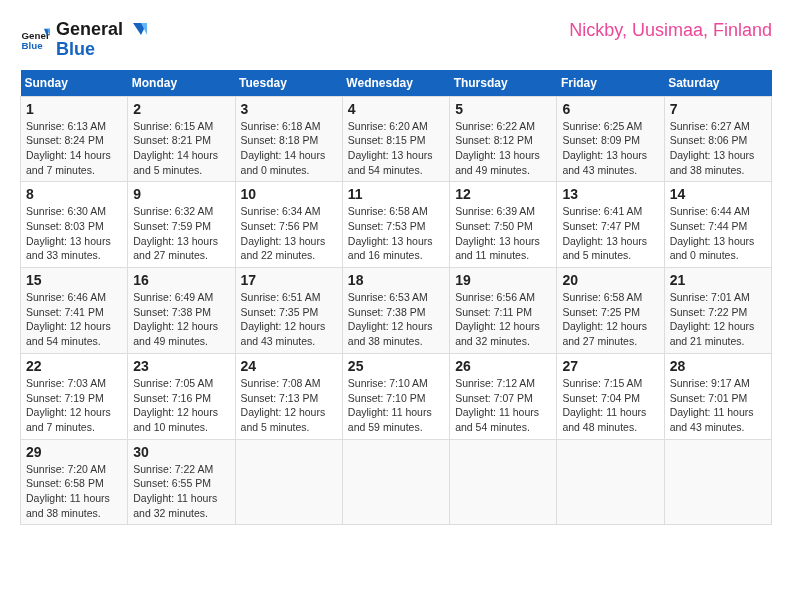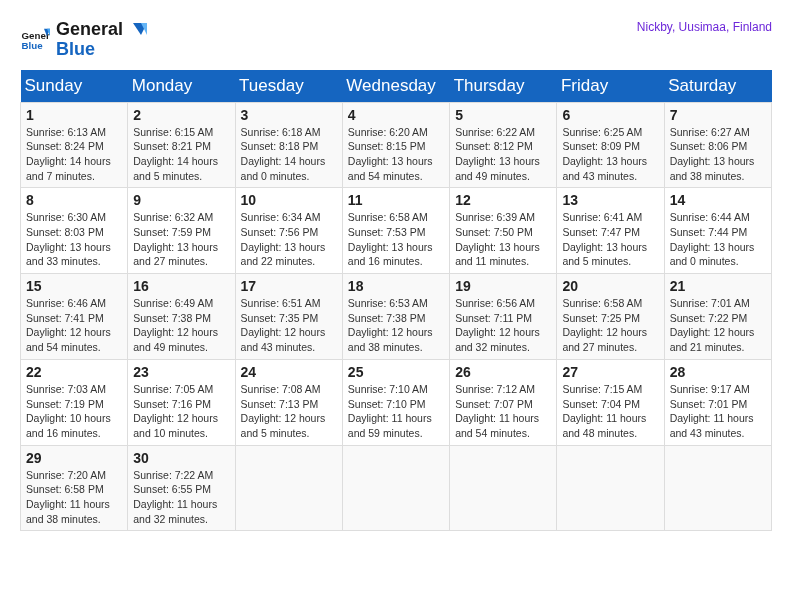--- a/index.html
+++ b/index.html
@@ -28,36 +28,36 @@
     }
     .title-block {
       text-align: right;
     }
     .title-block h1 {
       font-size: 32px;
       font-weight: bold;
       color: #333;
     }
     .title-block h2 {
-      font-size: 12px;
-      color: #6d28d9;
+      font-size: 18px;
+      color: #ec4899;
       font-weight: normal;
     }
     table {
       width: 100%;
       border-collapse: collapse;
       font-size: 11px;
     }
     thead th {
       background-color: #1565c0;
       color: white;
       padding: 6px 4px;
       text-align: left;
-      font-size: 17px;
-      font-weight: normal;
+      font-size: 12px;
+      font-weight: bold;
     }
     tbody td {
       border: 1px solid #ddd;
       vertical-align: top;
       padding: 4px 5px;
       height: 80px;
       width: calc(100% / 7);
       background: #fff;
     }
     tbody tr:nth-child(odd) td {
@@ -290,21 +290,21 @@
           <div>Daylight: 12 hours and 21 minutes.</div>
         </div>
       </td>
       </tr>
       <tr>
         <td>
         <span class="day-num">22</span>
         <div class="day-info">
           <div>Sunrise: 7:03 AM</div>
           <div>Sunset: 7:19 PM</div>
-          <div>Daylight: 10 hours and 16 minutes.</div>
+          <div>Daylight: 12 hours and 7 minutes.</div>
         </div>
       </td>
         <td>
         <span class="day-num">23</span>
         <div class="day-info">
           <div>Sunrise: 7:05 AM</div>
           <div>Sunset: 7:16 PM</div>
           <div>Daylight: 12 hours and 10 minutes.</div>
         </div>
       </td>

